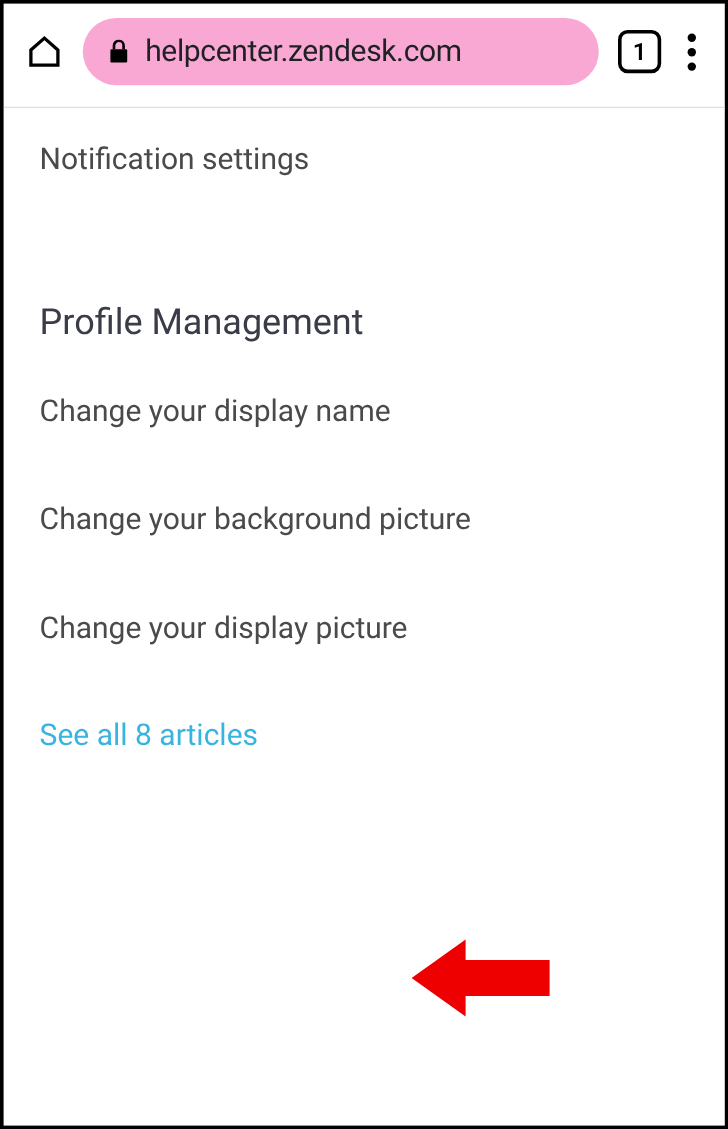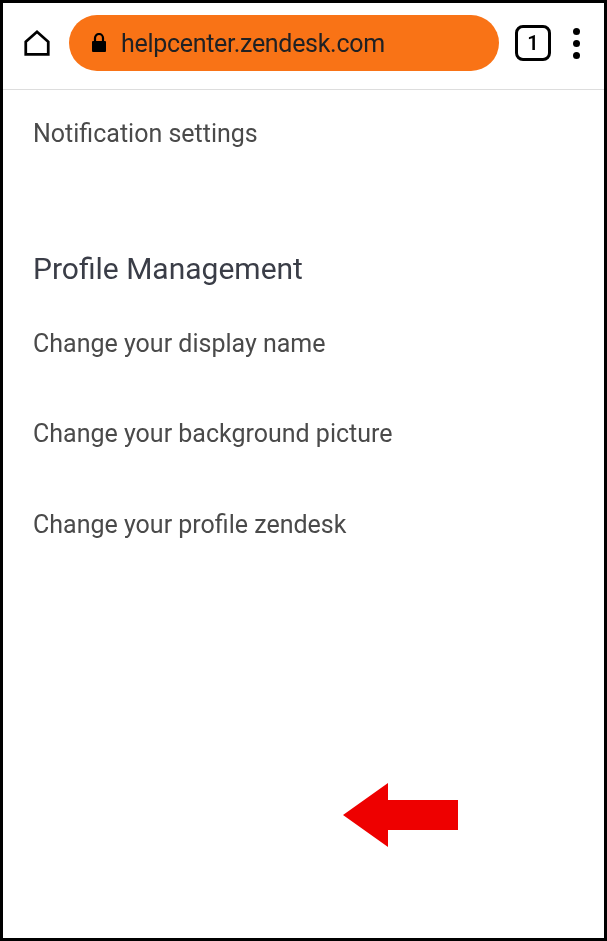--- a/index.html
+++ b/index.html
@@ -21,21 +21,21 @@
     }
     .home-icon {
       width: 32px;
       height: 32px;
       display: flex;
       align-items: center;
       justify-content: center;
     }
     .url-pill {
       flex: 1;
-      background: #f97316;
+      background: #f9a8d4;
       border-radius: 40px;
       height: 56px;
       display: flex;
       align-items: center;
       padding: 0 20px;
       gap: 12px;
     }
     .lock-icon {
       width: 20px;
       height: 20px;
@@ -146,18 +146,19 @@
 
 <div class="divider"></div>
 
 <div class="content">
   <a class="link-item first-link">Notification settings</a>
 
   <h2 class="section-title">Profile Management</h2>
 
   <div><a class="link-item">Change your display name</a></div>
   <div><a class="link-item">Change your background picture</a></div>
-  <div><a class="link-item">Change your profile zendesk</a></div>
+  <div><a class="link-item">Change your display picture</a></div>
+  <div><a class="see-all">See all 8 articles</a></div>
 </div>
 
 <svg class="arrow" width="120" height="80" viewBox="0 0 120 80">
   <polygon points="0,40 45,8 45,25 115,25 115,55 45,55 45,72" fill="#ee0000"></polygon>
 </svg>
 
 </body></html>

